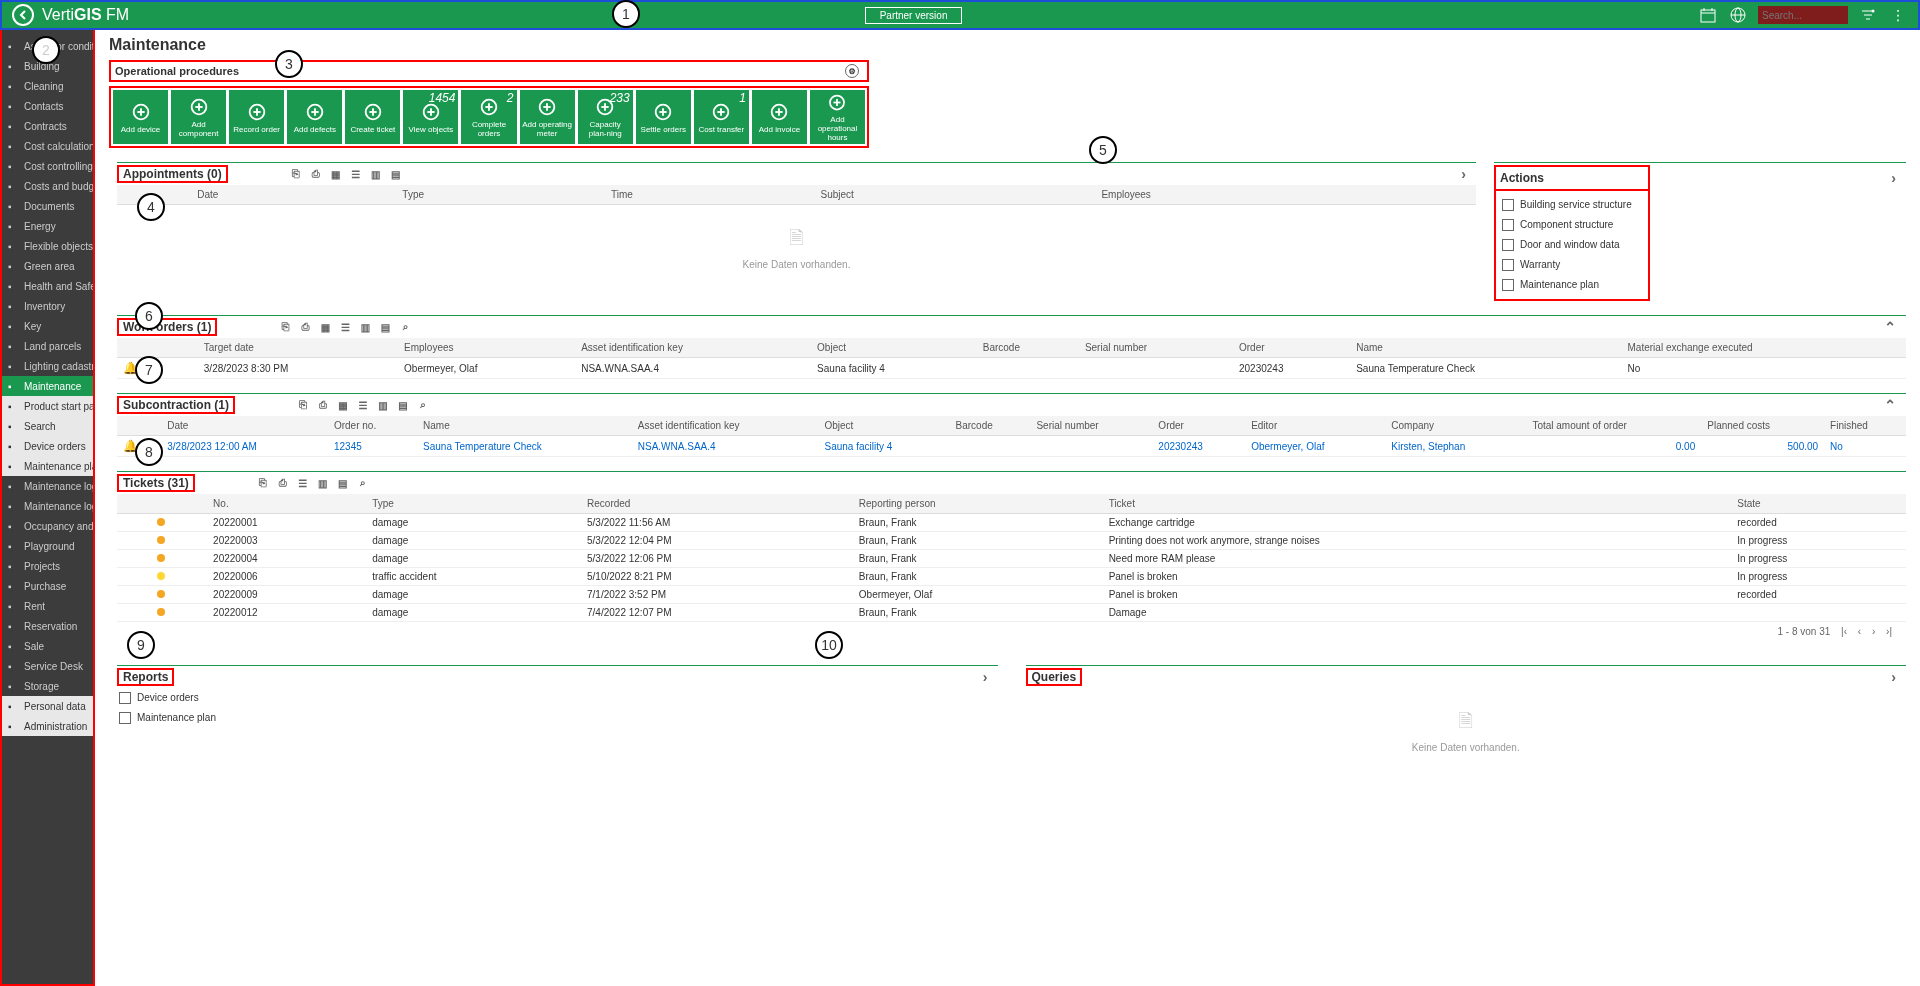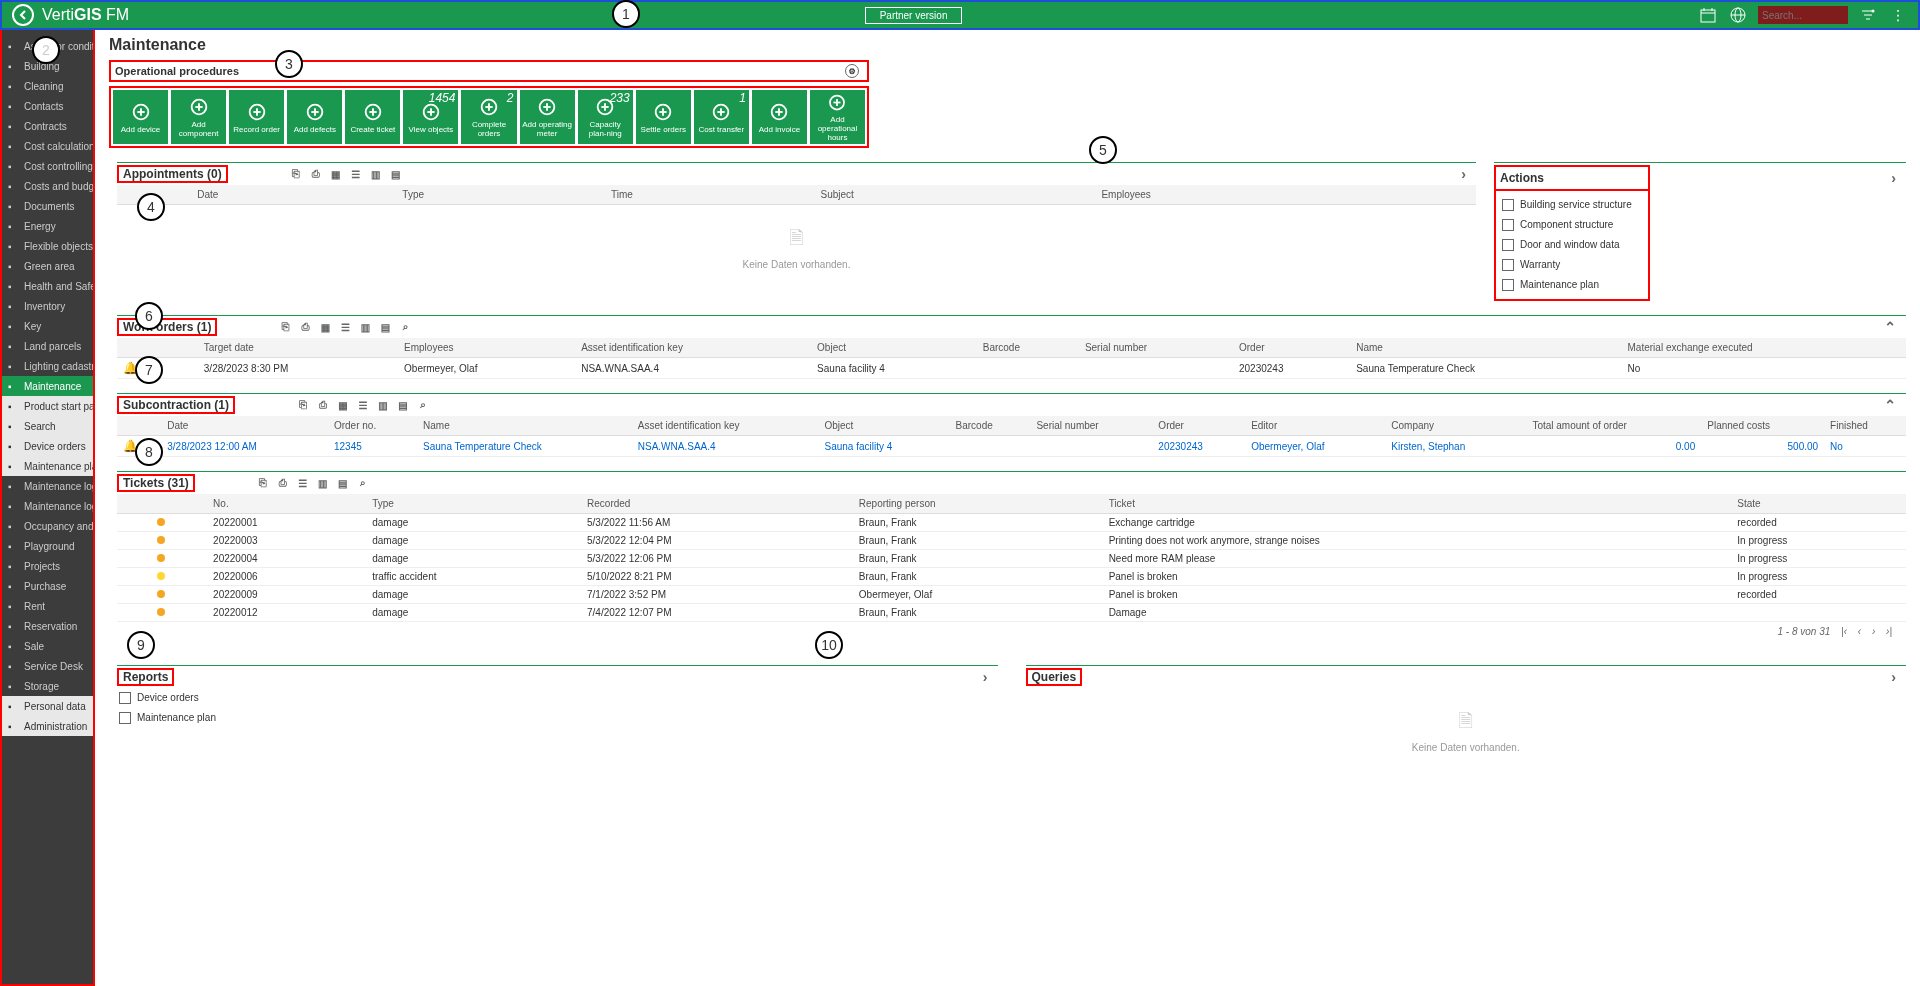--- a/index.html
+++ b/index.html
@@ -59,21 +59,21 @@
 td { padding:3px 6px; border-bottom:1px solid #eee; white-space:nowrap; }
 tr.link td { color:#0066cc; }
 tr.redrow td { color:#c00; }
 .bell { color:#f5a623; font-size:12px; }
 .dot-o { width:8px;height:8px;border-radius:50%;background:#f5a623;display:inline-block; }
 .dot-y { width:8px;height:8px;border-radius:50%;background:#fdd835;display:inline-block; }
 
 .empty { text-align:center; color:#999; padding:20px 0; font-size:10px; }
 .empty-icon { font-size:18px; color:#ccc; display:block; margin-bottom:4px; }
 
-.pager { text-align:right; font-size:10px; color:#666; padding:4px 10px;font-style:italic; }
+.pager { text-align:right; font-size:10px; color:#666; padding:4px 10px; }
 .pager span { margin:0 4px; cursor:pointer; }
 
 
 .bottom-row { display:flex; gap:20px; margin-top:10px; }
 .bottom-col { flex:1; }
 
 
 .ann { position:absolute; width:28px; height:28px; border:2px solid #000; border-radius:50%; background:#fff; display:flex; align-items:center; justify-content:center; font-size:14px; font-weight:400; z-index:100; pointer-events:none; }
 
 

